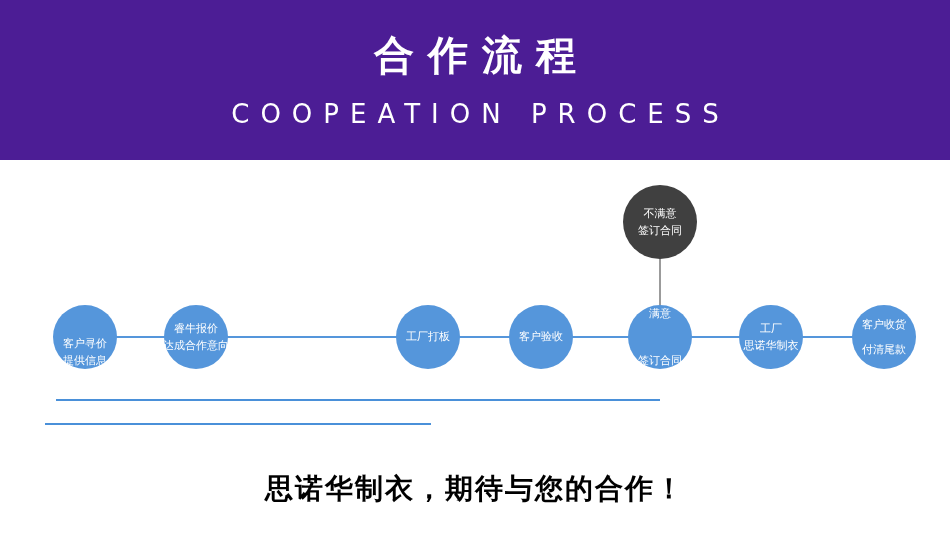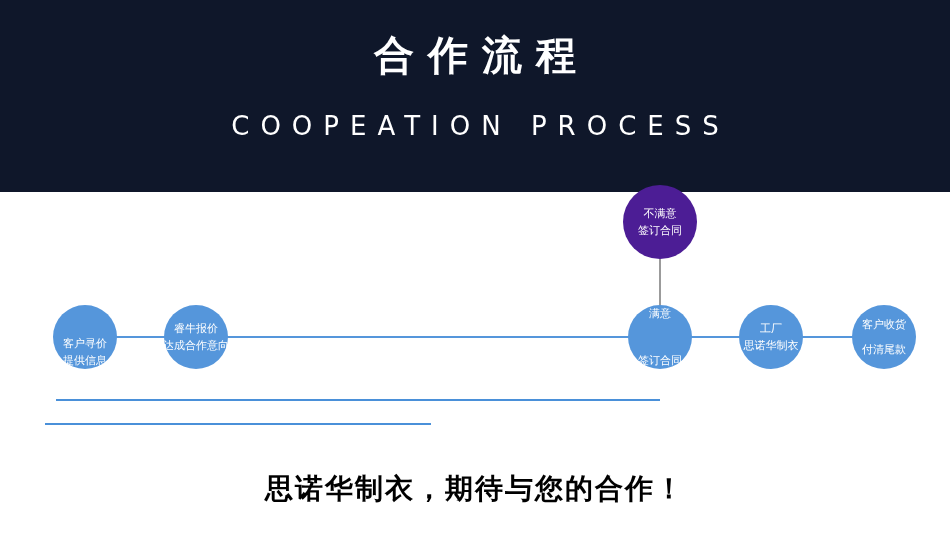--- a/index.html
+++ b/index.html
@@ -6,30 +6,30 @@
   html,body { width:950px; height:557px; }
   body {
     font-family:"DejaVu Sans","Liberation Sans",sans-serif;
     background:#ffffff;
     overflow:hidden;
   }
   .stage { position:relative; width:950px; height:557px; background:#ffffff; }
 
   
   .banner {
-    position:absolute; left:0; top:0; width:950px; height:192px;
-    background:#0f172a; text-align:center;
+    position:absolute; left:0; top:0; width:950px; height:160px;
+    background:#4c1d95; text-align:center;
   }
   .banner-title {
     padding-top:28px;
     font-size:40px; font-weight:bold; color:#ffffff;
     letter-spacing:14px; text-indent:14px;
   }
   .banner-sub {
-    margin-top:28px;
+    margin-top:16px;
     font-size:26px; color:#ffffff; font-weight:normal;
     letter-spacing:11px; text-indent:11px;
   }
 
   
   .hline {
     position:absolute; left:85px; top:336px; width:799px; height:2px;
     background:#5596db;
   }
   .vline {
@@ -37,21 +37,21 @@
     background:#9b9b9b;
   }
   .node {
     position:absolute; width:64px; height:64px; border-radius:50%;
     background:#5596db; color:#ffffff;
     display:flex; flex-direction:column; align-items:center; justify-content:center;
     font-size:11px; line-height:1.55; text-align:center;
   }
   .node span { white-space:nowrap; }
   .node.gray {
-    width:74px; height:74px; background:#4c1d95;
+    width:74px; height:74px; background:#404040;
     left:623px; top:185px;
   }
 
   .underline-1 {
     position:absolute; left:56px; top:399px; width:604px; height:2px;
     background:#4a90d9;
   }
   .underline-2 {
     position:absolute; left:45px; top:423px; width:386px; height:2px;
     background:#4a90d9;
@@ -87,21 +87,27 @@
     <span>客户寻价</span>
     <span>提供信息</span>
   </div>
 
   <div class="node" style="left:164px; top:305px;">
     <span>睿牛报价</span>
     <span>达成合作意向</span>
   </div>
 
 
+  <div class="node" style="left:396px; top:305px;">
+    <span>工厂打板</span>
+  </div>
 
+  <div class="node" style="left:509px; top:305px;">
+    <span>客户验收</span>
+  </div>
 
   <div class="node" style="left:628px; top:305px;gap:30px;">
     <span>满意</span>
     <span>签订合同</span>
   </div>
 
   <div class="node" style="left:739px; top:305px;">
     <span>工厂</span>
     <span>思诺华制衣</span>
   </div>

